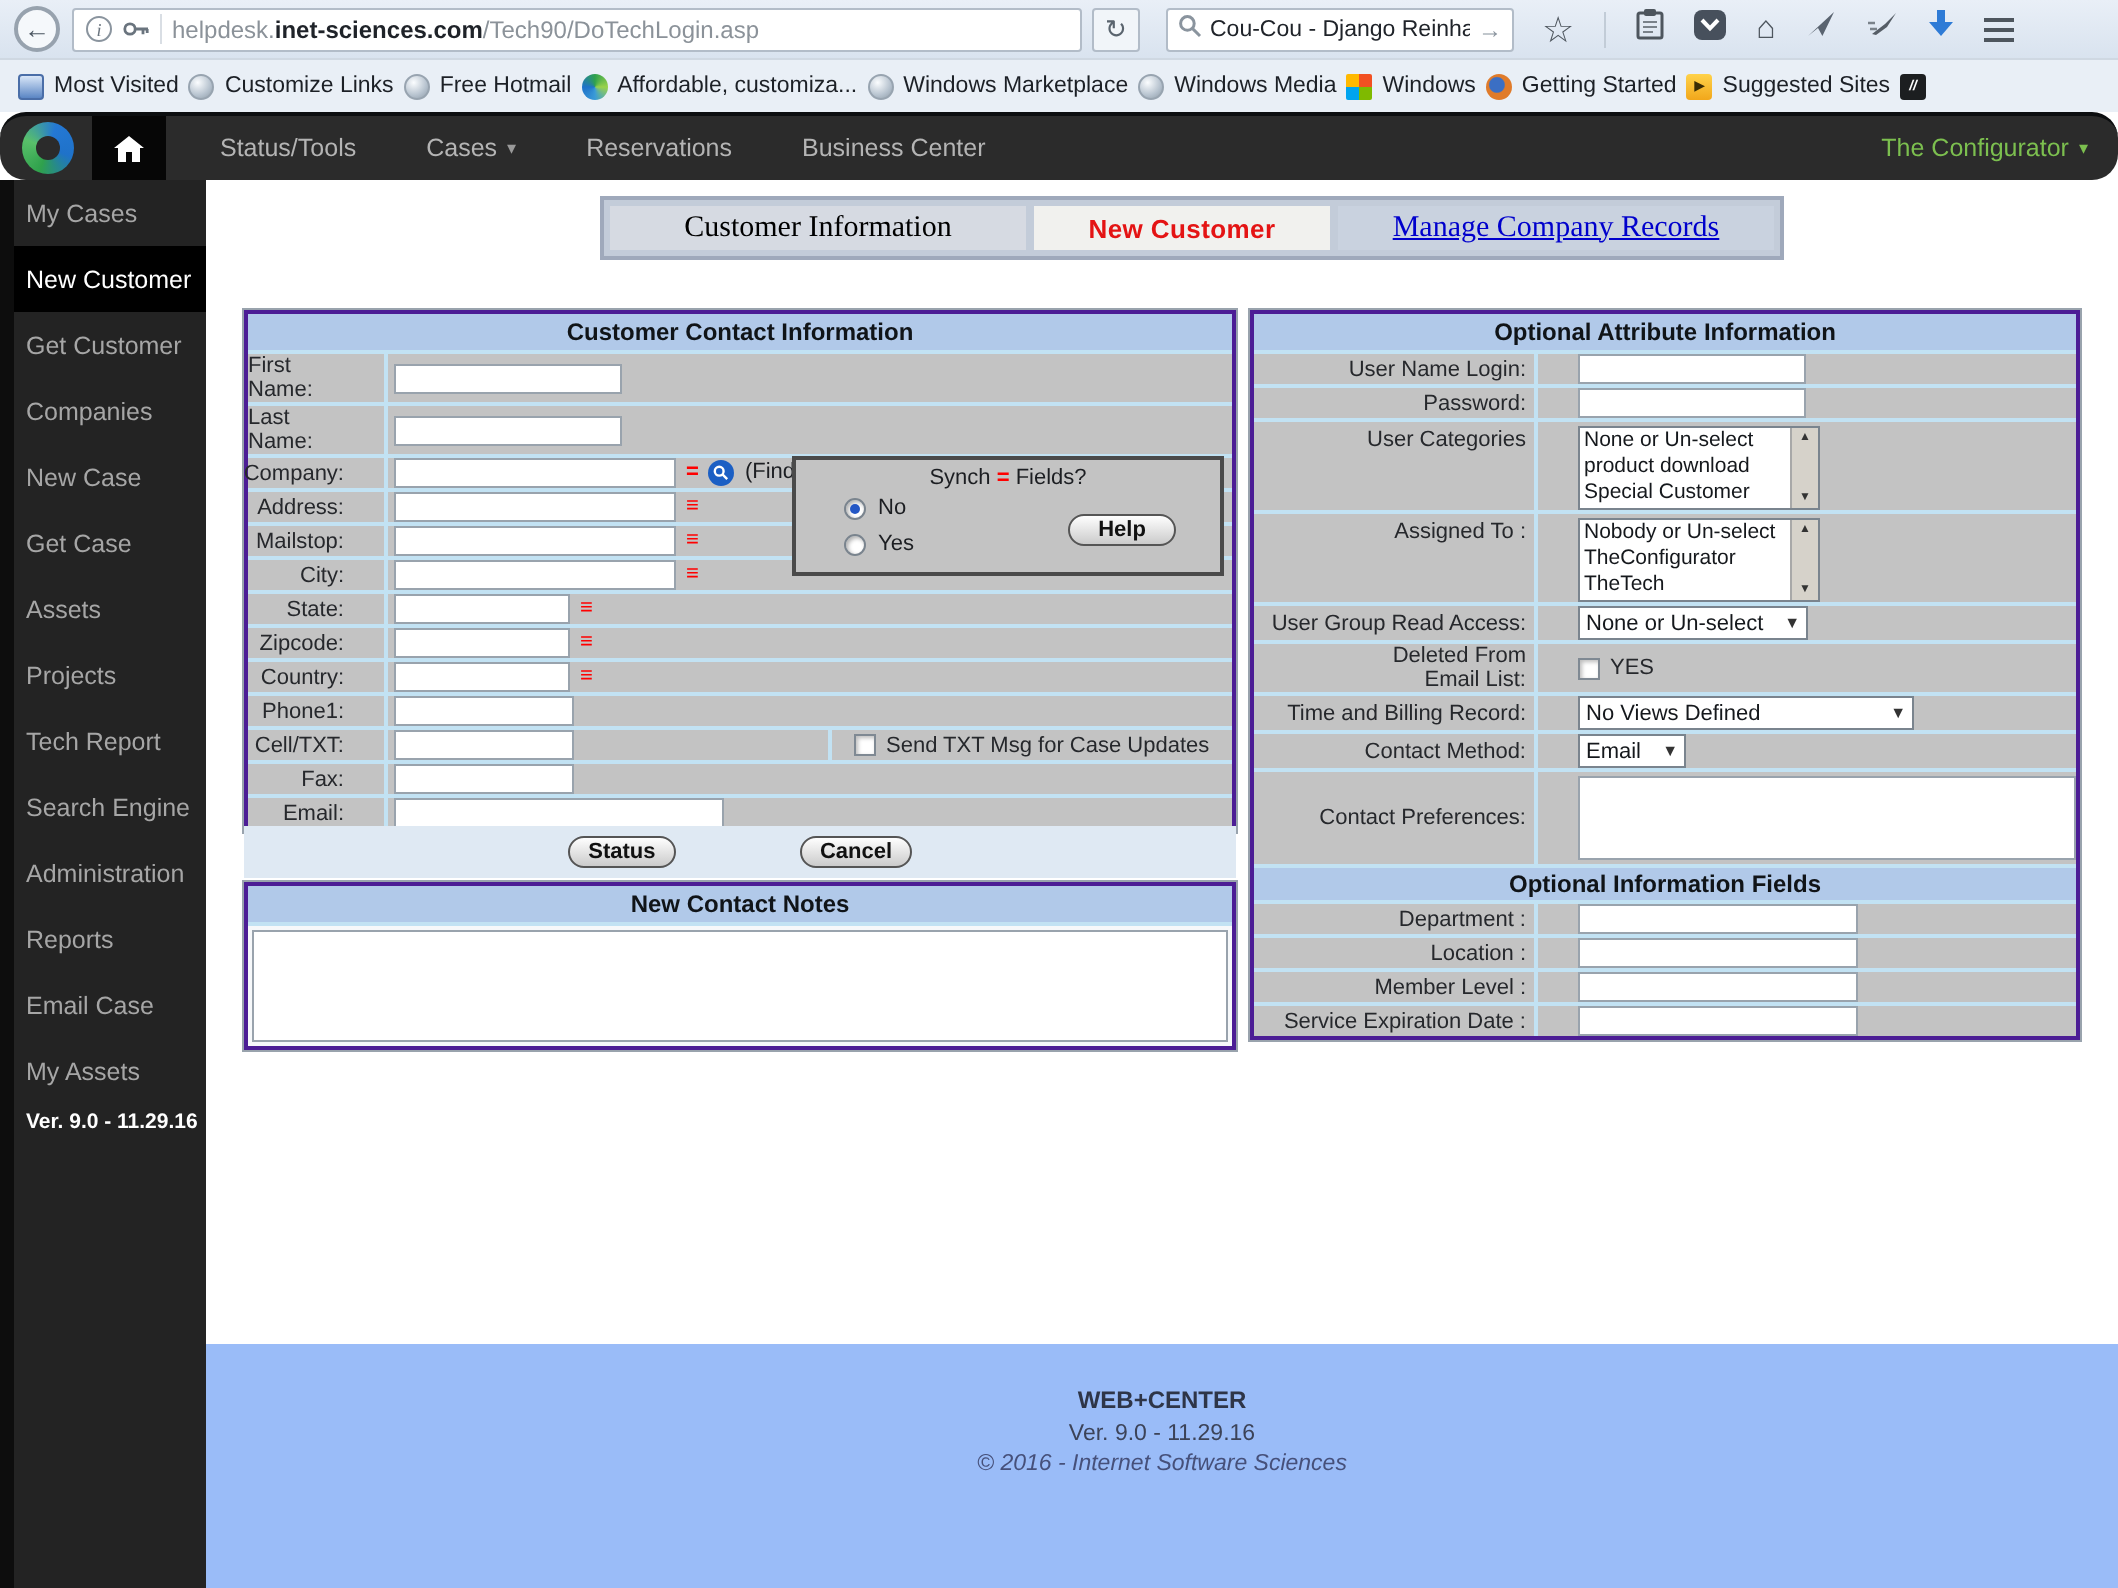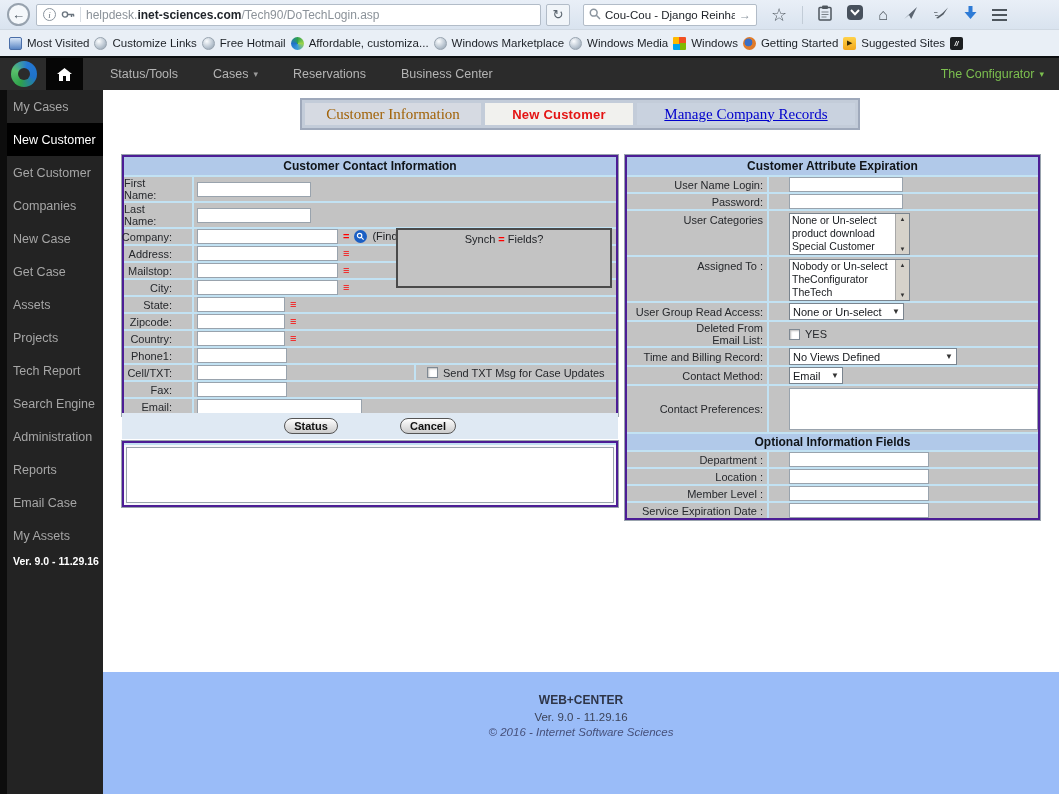--- a/index.html
+++ b/index.html
@@ -40,21 +40,21 @@
     font-size:7px; font-weight:bold; }
   .ico-globe { border-radius:50%; background:radial-gradient(circle at 35% 30%,#fbfdff,#b7c3cf 60%,#8e9ba8); border:1px solid #98a4b0; }
   .ico-mv { border-radius:2px; background:linear-gradient(#d8e6f8,#5b86c4); border:1px solid #4a6ea8; color:#fff; }
   .ico-swirl { border-radius:50%; background:conic-gradient(#2fa14c,#9ad24a,#3a9bd8,#1f72c9,#2fa14c); }
   .ico-win { background:conic-gradient(from 0deg at 50% 50%, #f25022 0 25%, #7fba00 0 50%, #00a4ef 0 75%, #ffb900 0); border-radius:1px; }
   .ico-ff { border-radius:50%; background:radial-gradient(circle at 42% 42%, #3b6fc4 0 34%, #e07b2a 40% 100%); }
   .ico-sg { border-radius:2px; background:linear-gradient(#ffd24a,#f2a71b); color:#3a2c04; }
   .ico-ws { border-radius:2px; background:#1c1e20; color:#fff; font-style:italic; }
 
   .navbar { position:absolute; left:0; top:56px; width:1059px; height:34px; background:#2b2b2b;
-    border-top:2px solid #0c0e10; display:flex; align-items:center; }
+    border-top:2px solid #0c0e10; display:flex; align-items:center;border-radius:13px; }
   .nav-logo { width:26px; height:26px; margin:0 9px 0 11px; border-radius:50%; position:relative; flex:none;
     background:conic-gradient(from 200deg,#2fa14c,#59c06a,#2478d4,#1f72c9,#2fa14c); }
   .nav-logo::after { content:""; position:absolute; inset:7px; border-radius:50%; background:#2b2b2b; }
   .nav-home { width:37px; height:32px; background:#060606; display:flex; align-items:center; justify-content:center; flex:none; }
   .nav-items { display:flex; gap:35px; margin-left:27px; font-size:12.5px; color:#b4b4b4; }
   .nav-item { display:flex; align-items:center; gap:5px; }
   .nav-caret { font-size:9px; color:#9a9a9a; }
   .nav-right { margin-left:auto; margin-right:15px; font-size:12.5px; color:#7cbf4f; display:flex; align-items:center; gap:5px; }
   .nav-right .nav-caret { color:#7cbf4f; }
 
@@ -63,21 +63,21 @@
   .side-item { height:33px; display:flex; align-items:center; padding-left:6px; font-size:12.5px; color:#a6a6a6; }
   .side-item.active { background:#000; color:#fff; }
   .side-version { padding-left:6px; margin-top:3px; font-size:10.5px; font-weight:bold; color:#fff; }
 
   
   .content { position:absolute; left:103px; top:90px; width:956px; height:704px; background:#fff; }
 
   .tabbar { position:absolute; left:197px; top:8px; display:flex; gap:4px; background:#c3ccd9;
     border:2px solid #9fa9bb; padding:3px; }
   .tab { height:22px; display:flex; align-items:center; justify-content:center; }
-  .tab-ci { width:176px; background:#d6dae2; font-family:"Liberation Serif","DejaVu Serif",serif; font-size:15px; color:#a16207; }
+  .tab-ci { width:208px; background:#d6dae2; font-family:"Liberation Serif","DejaVu Serif",serif; font-size:15px; color:#000000; }
   .tab-nc { width:148px; background:#f1f1ee; font-size:13px; font-weight:bold; color:#e41414; letter-spacing:.2px; }
   .tab-mcr { width:218px; background:#c9d2df; font-family:"Liberation Serif","DejaVu Serif",serif; font-size:15px; }
   .tab-mcr a { color:#0000cc; text-decoration:underline; }
 
   .form { position:absolute; background:#c3c3c3; border:2px solid #4c1d95; outline:1px solid #99a3ad; }
   .form-header { height:18px; background:#b1c9e9; display:flex; align-items:center; justify-content:center;
     font-size:12px; font-weight:bold; color:#101418; }
   .frow { display:flex; align-items:stretch; min-height:16px; border-top:2px solid #c2e2f3; }
   .flabel { width:70px; flex:none; display:flex; align-items:center; justify-content:flex-end; padding-right:20px;
     font-size:11px; color:#26282c; border-right:2px solid #c2e2f3; }
@@ -389,36 +389,50 @@
       </div>
     <div class="frow">
         <div class="flabel">Email:</div>
         <div class="fval">
           <input class="ti w165" style="">
         </div>
       </div>
 
     <div class="synch-box">
       <div class="synch-title"><span>Synch</span> <span class="mark">=</span> <span>Fields?</span></div>
+      <div class="synch-body">
+        <div class="radio-col">
+          <span class="radio-row">
+              <span class="radio sel"></span>
+              <span>No</span>
+            </span>
+          <span class="radio-row">
+              <span class="radio"></span>
+              <span>Yes</span>
+            </span>
+        </div>
+        <div class="push-btn help-btn">Help</div>
+      </div>
     </div>
   </div>
 
   <div class="btn-strip">
     <div class="push-btn">Status</div>
     <div class="push-btn">Cancel</div>
   </div>
 
   <div class="form" id="notes-box" style="position:absolute;">
+    <div class="form-header">New Contact Notes</div>
     <div class="notes-body">
         <textarea style=""></textarea>
       </div>
   </div>
 
   <div class="form" id="attr-form" style="position:absolute;">
-    <div class="form-header">Customer Attribute Expiration</div>
+    <div class="form-header">Optional Attribute Information</div>
     <div class="frow">
         <div class="rlabel">User Name Login:</div>
         <div class="rval">
           <input class="ti w115" style="">
         </div>
       </div>
     <div class="frow">
         <div class="rlabel">Password:</div>
         <div class="rval">
           <input class="ti w115" style="">

